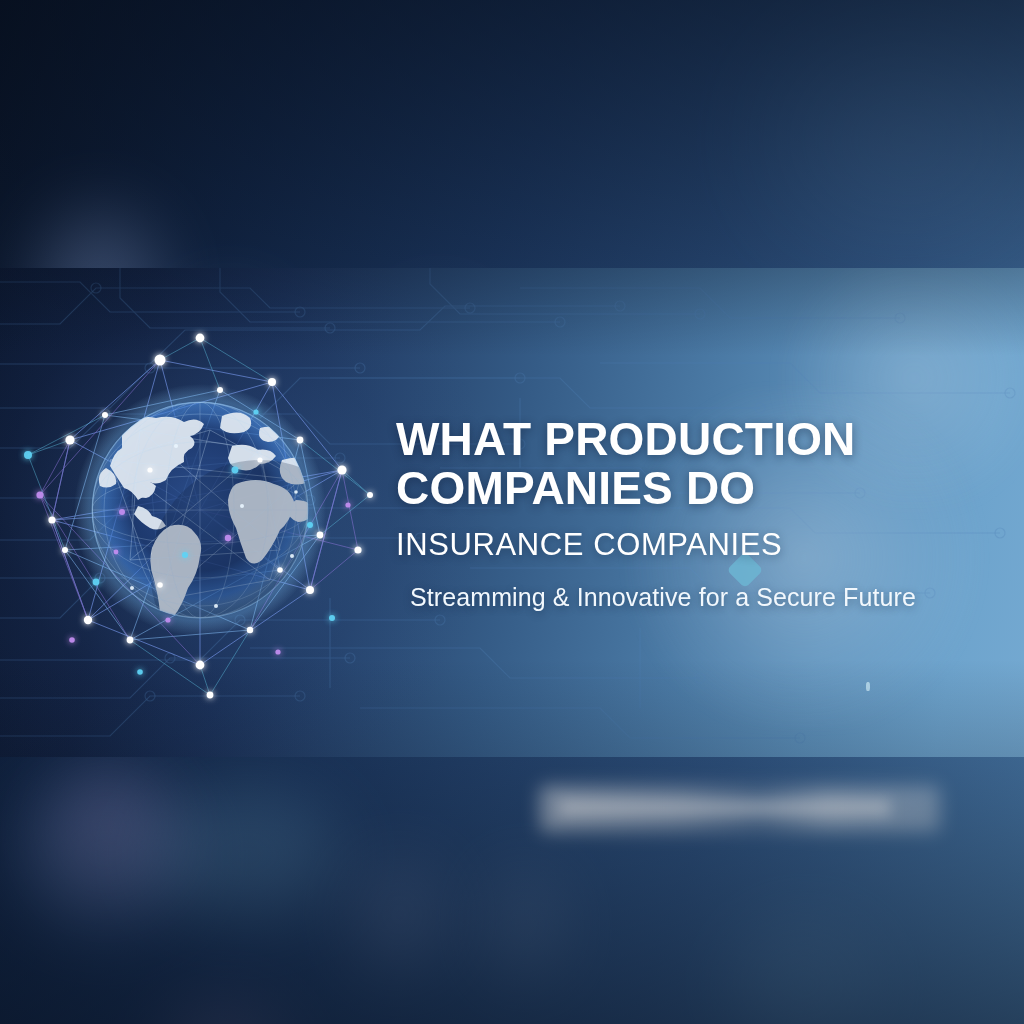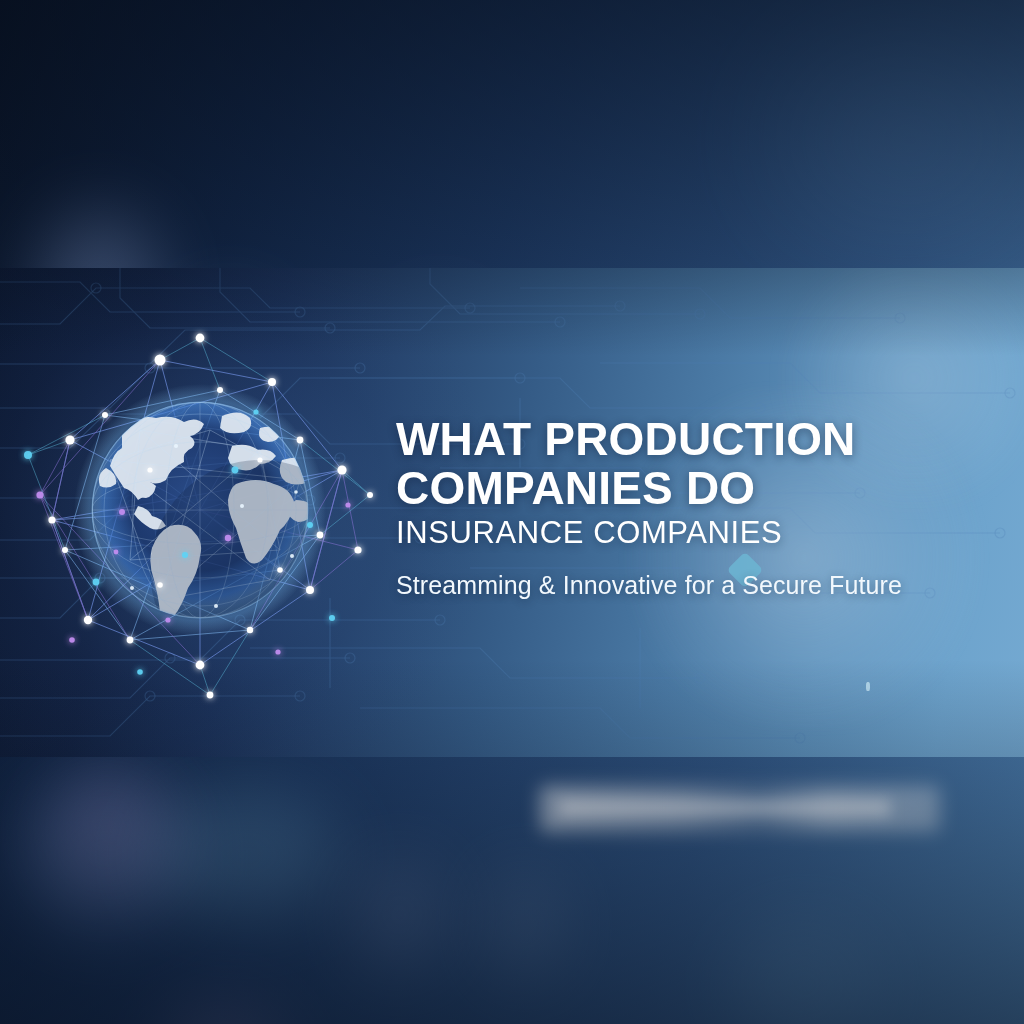--- a/index.html
+++ b/index.html
@@ -101,26 +101,26 @@
 
   
   #textblock{position:absolute;left:396px;top:415px;width:600px;}
   .h1{
     font-size:46px;line-height:49px;font-weight:bold;color:#ffffff;
     letter-spacing:.2px;margin:0;
     text-shadow:0 2px 10px rgba(10,25,50,.45);
   }
   .h2{
     font-size:31px;line-height:40px;font-weight:normal;color:#ffffff;
-    letter-spacing:.6px;margin:0 0 0 0;
+    letter-spacing:.6px;margin:12px 0 0 0;
     text-shadow:0 2px 9px rgba(10,25,50,.40);
   }
   .h3{
     font-size:25px;line-height:34px;font-weight:normal;color:#f2f8fd;
-    letter-spacing:.1px;margin:15px 0 0 0;
+    letter-spacing:.1px;margin:15px 0 0 14px;
     text-shadow:0 2px 9px rgba(10,25,50,.40);
   }
 </style>
 </head>
 <body>
 
 <div id="stage">
 
   <div class="bg-base"></div>
   <div class="bg-grad2"></div>

